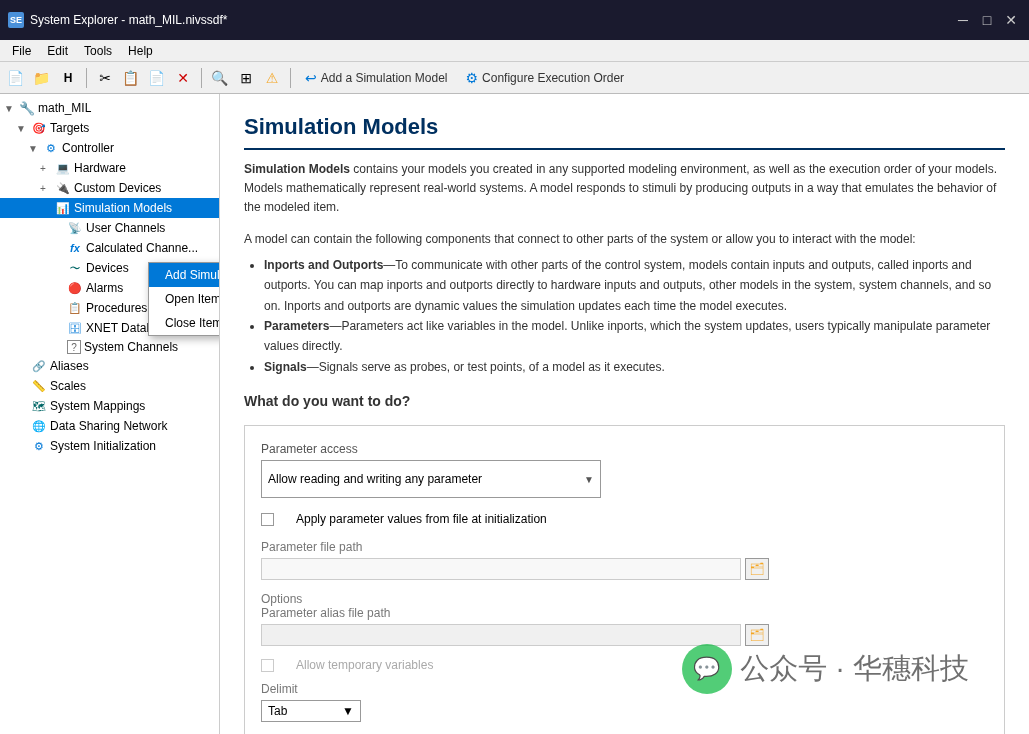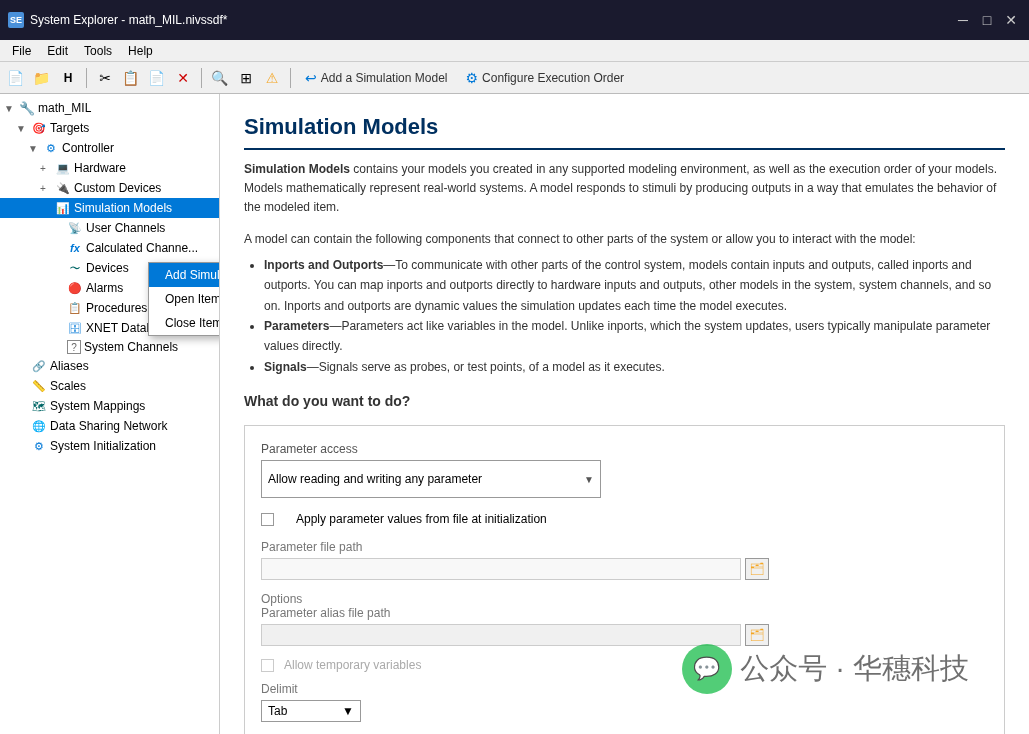--- a/index.html
+++ b/index.html
@@ -185,21 +185,21 @@
     }
     .param-input-btn {
       width: 24px; height: 22px; background: #f0f0f0; border: 1px solid #999;
       display: flex; align-items: center; justify-content: center; cursor: pointer; font-size: 12px;
     }
 
     .options-label { font-size: 12px; color: #777; display: block; }
 
     .param-alias-input { background: #f0f0f0; }
 
-    .allow-temp-row { display: flex; align-items: flex-end; gap: 10px; margin-bottom: 10px; }
+    .allow-temp-row { display: flex; align-items: flex-end; gap: 22px; margin-bottom: 10px; }
     .disabled-text { color: #aaa; font-size: 12px; }
     .disabled-checkbox { opacity: 0.5; }
 
     .delimit-row { margin-bottom: 10px; }
     .delimit-select {
       width: 100px; height: 22px; border: 1px solid #999; background: white;
       font-size: 12px; padding: 2px 6px; display: flex; align-items: center;
       justify-content: space-between; cursor: pointer;
     }
 

